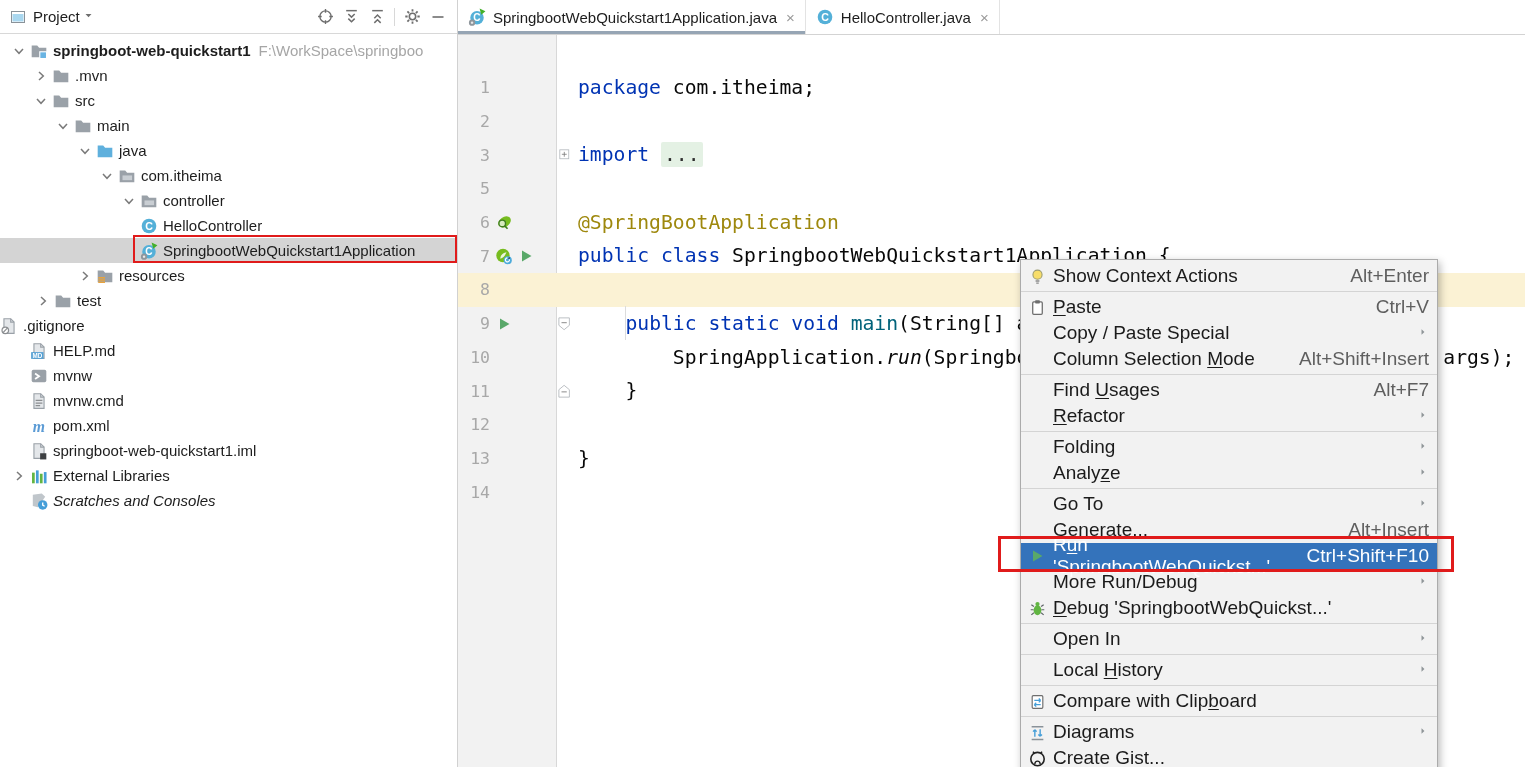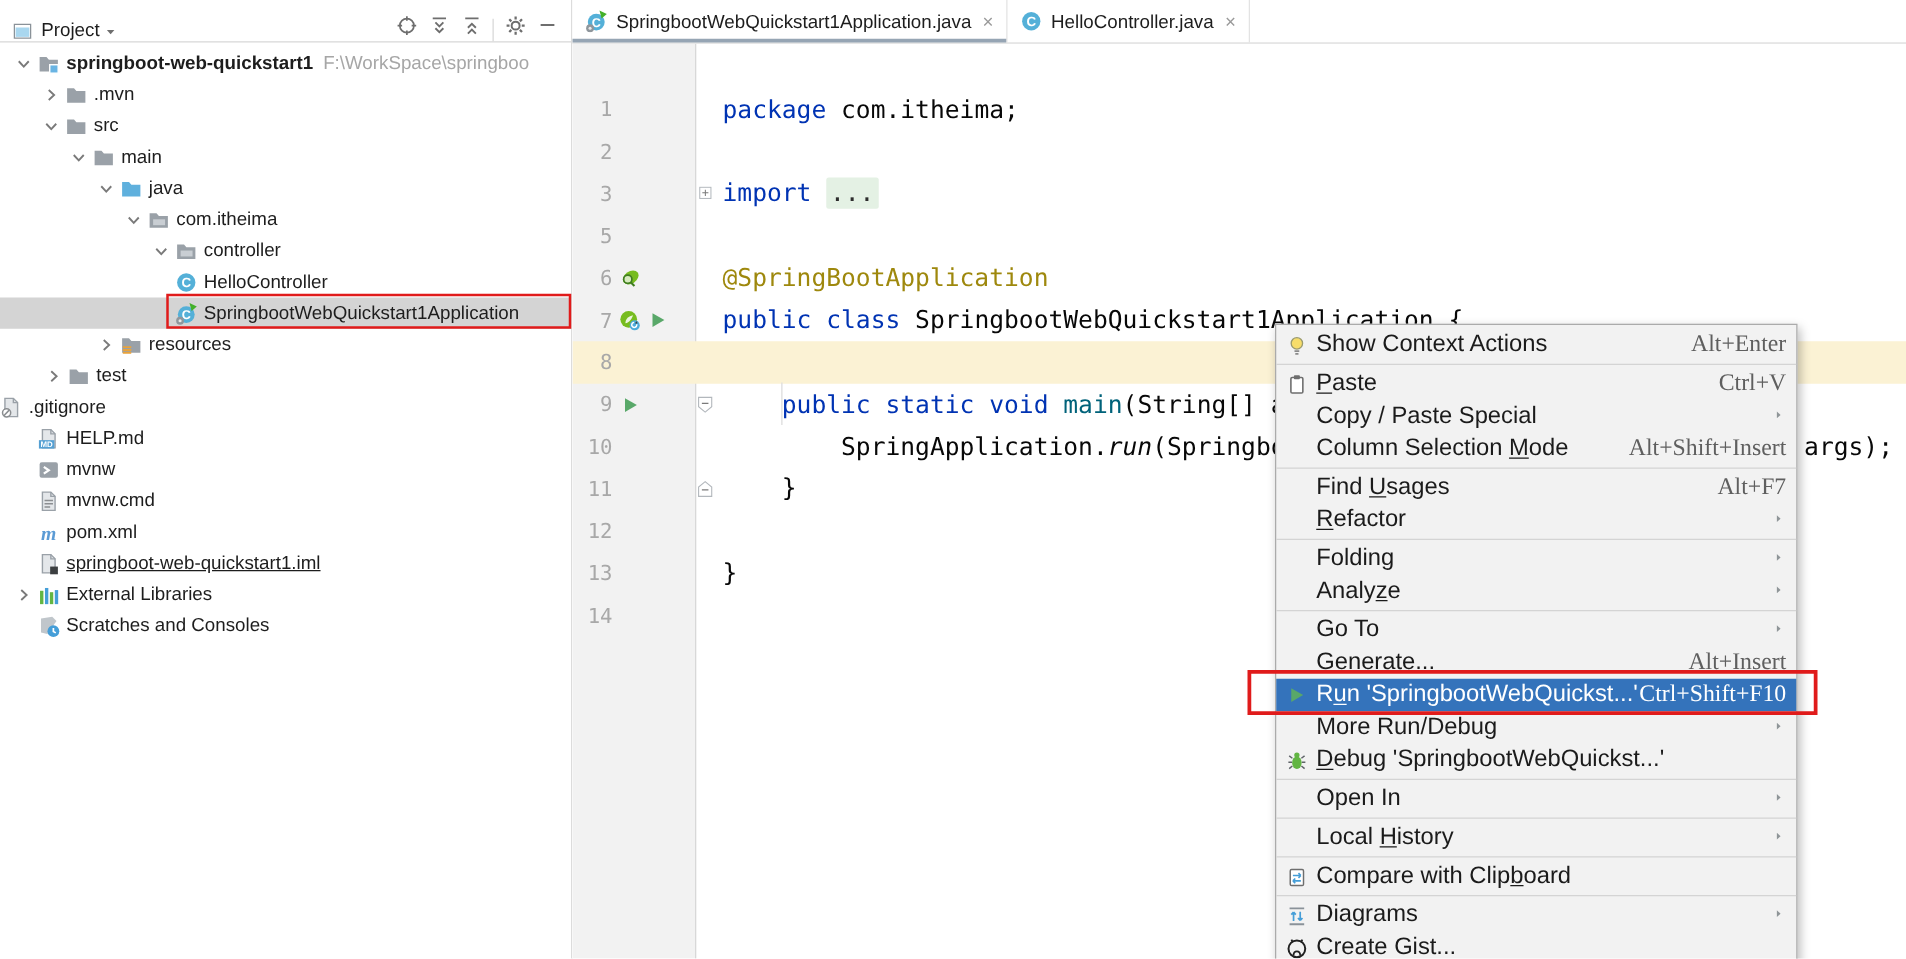--- a/index.html
+++ b/index.html
@@ -2,21 +2,21 @@
 <html style="--sel-blue: #3473bb; --red: #e01b1b; --caret-line: #fbf2d4; --kw: #0033b3; --ann: #9e880d; --m: #00627a; --folded: #e4f1e4; --tab-underline: #96a5b4;"><head>
 <meta charset="utf-8">
 <style>
   * { margin:0; padding:0; box-sizing:border-box; }
   html,body { width:1525px; height:767px; overflow:hidden; }
   body { font-family:"Liberation Sans", sans-serif; background:#fff; color:#1d1d1d; }
   .app { position:relative; width:1525px; height:767px; display:flex; overflow:hidden; background:#fff; }
 
   
   .project-panel { width:458px; min-width:458px; height:100%; background:#fff; border-right:1px solid #d1d1d1; overflow:hidden; }
-  .panel-header { height:34px; display:flex; align-items:flex-end; padding:0 6px 0 10px; border-bottom:1px solid #d8d8d8; }
+  .panel-header { height:34px; display:flex; align-items:center; padding:0 6px 0 10px; border-bottom:1px solid #d8d8d8; }
   .panel-header .title { font-size:15px; color:#1d1d1d; margin:0 4px 0 7px; }
   .ph-spacer { flex:1; }
   .tool-icon { width:26px; height:26px; display:flex; align-items:center; justify-content:center; border-radius:3px; }
   .tool-sep { width:1px; height:18px; background:#d8d8d8; margin:0 4px; }
   .tree { padding-top:4px; position:relative; }
   .tree-row { height:25px; display:flex; align-items:center; white-space:nowrap; overflow:hidden; font-size:15px; }
   .tree-row.selected { background:#d4d4d4; }
   .tree-row .chev { width:22px; min-width:22px; display:flex; align-items:center; justify-content:center; }
   .tree-row .ticon { width:18px; min-width:18px; height:18px; display:flex; align-items:center; justify-content:center; margin-right:5px; }
   .tree-row .tlabel { color:#1d1d1d; }
@@ -46,21 +46,21 @@
   .tk-it { font-style:italic; }
   .tk-folded { background:var(--folded,#e4f1e4); border-radius:2px; padding:1px 3px; color:#2d2d2d; }
   .indent-guide { position:absolute; width:1px; background:#dcdcdc; }
 
   
   .context-menu { position:absolute; left:1020px; top:259px; width:418px; background:#f2f2f2; border:1px solid #ababab; box-shadow:2px 3px 8px rgba(0,0,0,.28); padding:3px 0; z-index:10; }
   .menu-item { height:26px; display:flex; align-items:center; padding:0 8px 0 7px; font-size:19px; color:#1b1b1b; }
   .menu-item .micon { width:18px; min-width:18px; height:18px; display:flex; align-items:center; justify-content:center; }
   .menu-item .mlabel { margin-left:7px; }
   .menu-item .mright { margin-left:auto; display:flex; align-items:center; }
-  .menu-item .mshortcut { color:#5f5f5f;font-family:Liberation Serif, serif; }
+  .menu-item .mshortcut { color:#5f5f5f; }
   .menu-item .marrow { display:flex; align-items:center; margin-right:-2px; }
   .menu-item.selected { background:var(--sel-blue,#3473bb); color:#fff; }
   .menu-item.selected .mshortcut { color:#fff; }
   .menu-sep { height:1px; background:#d4d4d4; margin:2px 0; }
 
   
   .red-box { position:absolute; border:3px solid var(--red,#e01b1b); z-index:30; pointer-events:none; }
   .red-box.tree-box { left:133px; top:235px; width:324px; height:28px; border-width:2px; }
   .red-box.menu-box { left:998px; top:536px; width:456px; height:36px; }
   u { text-underline-offset:2px; }
@@ -306,21 +306,21 @@
           <span class="tlabel">mvnw.cmd</span>
         </div>
         <div class="tree-row" style="padding-left: 30px;">
           <span class="ticon">
             <svg width="18" height="18" viewBox="0 0 16 16" xmlns="http://www.w3.org/2000/svg">
               <text x="8" y="13" font-size="14" font-style="italic" font-weight="bold" fill="#5b9bd5" text-anchor="middle" font-family="Liberation Serif, serif">m</text>
             </svg>
           </span>
           <span class="tlabel">pom.xml</span>
         </div>
-        <div class="tree-row" style="padding-left: 30px; text-decoration: underline;">
+        <div class="tree-row" style="padding-left: 30px;">
           <span class="ticon">
             <svg width="18" height="18" viewBox="0 0 16 16" xmlns="http://www.w3.org/2000/svg">
               <path d="M3.5 1.5h6l3 3v10h-9z" fill="#e4e7ea" stroke="#9aa1a8"></path>
               <path d="M9.5 1.5v3h3" fill="none" stroke="#9aa1a8"></path>
               <rect x="9" y="10" width="5.5" height="5.5" fill="#3c3f41"></rect>
             </svg>
           </span>
           <span class="tlabel">springboot-web-quickstart1.iml</span>
         </div>
         <div class="tree-row" style="padding-left: 8px;">
@@ -332,21 +332,21 @@
           <span class="ticon">
             <svg width="18" height="18" viewBox="0 0 16 16" xmlns="http://www.w3.org/2000/svg">
               <rect x="1.8" y="5" width="2.4" height="9.5" fill="#62b543"></rect>
               <rect x="5.3" y="3" width="2.4" height="11.5" fill="#459ed8"></rect>
               <rect x="8.8" y="6" width="2.4" height="8.5" fill="#62b543"></rect>
               <rect x="12.3" y="4.5" width="2.4" height="10" fill="#459ed8"></rect>
             </svg>
           </span>
           <span class="tlabel">External Libraries</span>
         </div>
-        <div class="tree-row" style="padding-left: 30px;">
+        <div class="tree-row" style="padding-left: 30px; font-style: italic;">
           <span class="ticon">
             <svg width="18" height="18" viewBox="0 0 16 16" xmlns="http://www.w3.org/2000/svg">
               <path d="M2.5 2.5l8-1.2 3 3-6.5 9.2-4.5-1z" fill="#c0c6cb"></path>
               <circle cx="11.3" cy="11.5" r="4.2" fill="#459ed8"></circle>
               <path d="M11.3 9.3v2.4l1.7 1" fill="none" stroke="#fff" stroke-width="1.2"></path>
             </svg>
           </span>
           <span class="tlabel">Scratches and Consoles</span>
         </div>
       </div>

